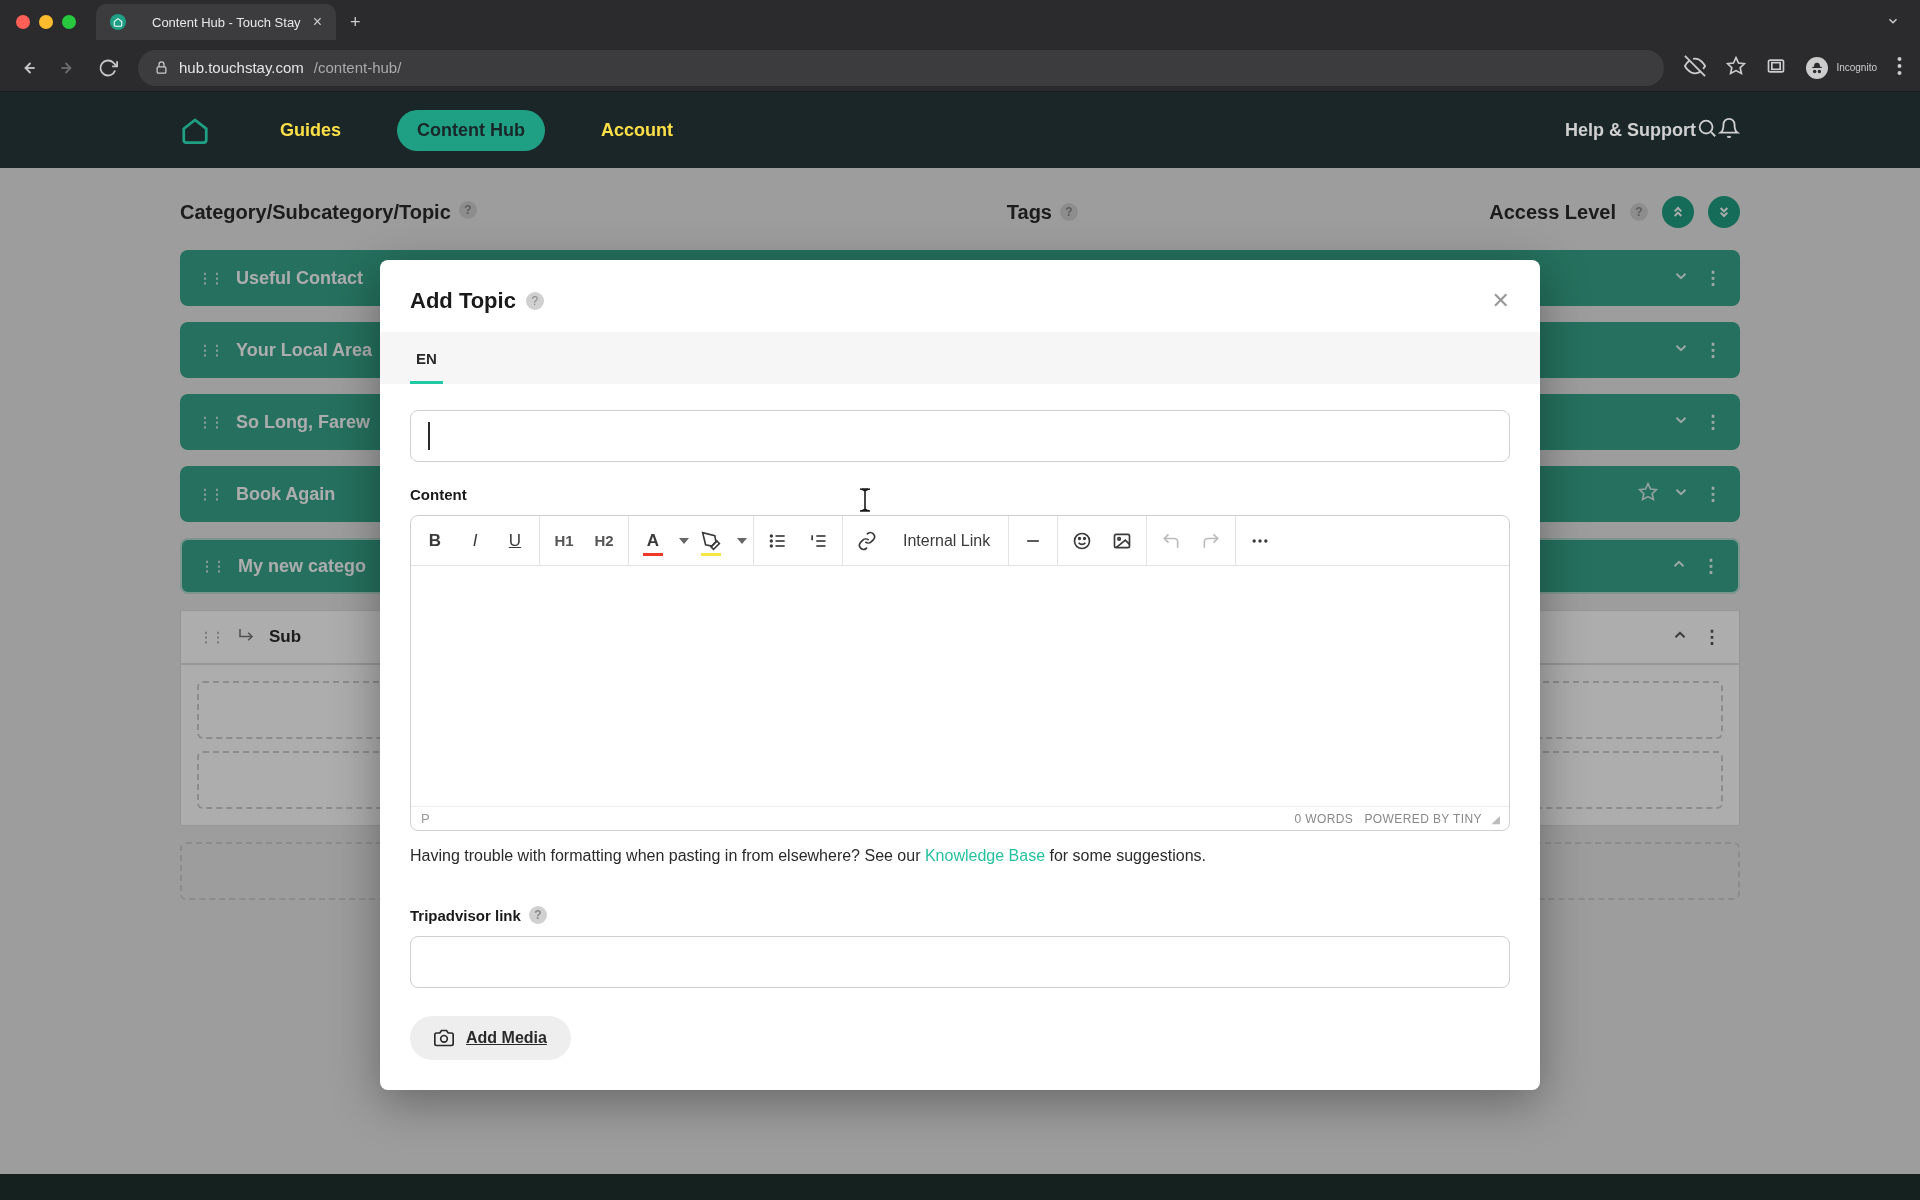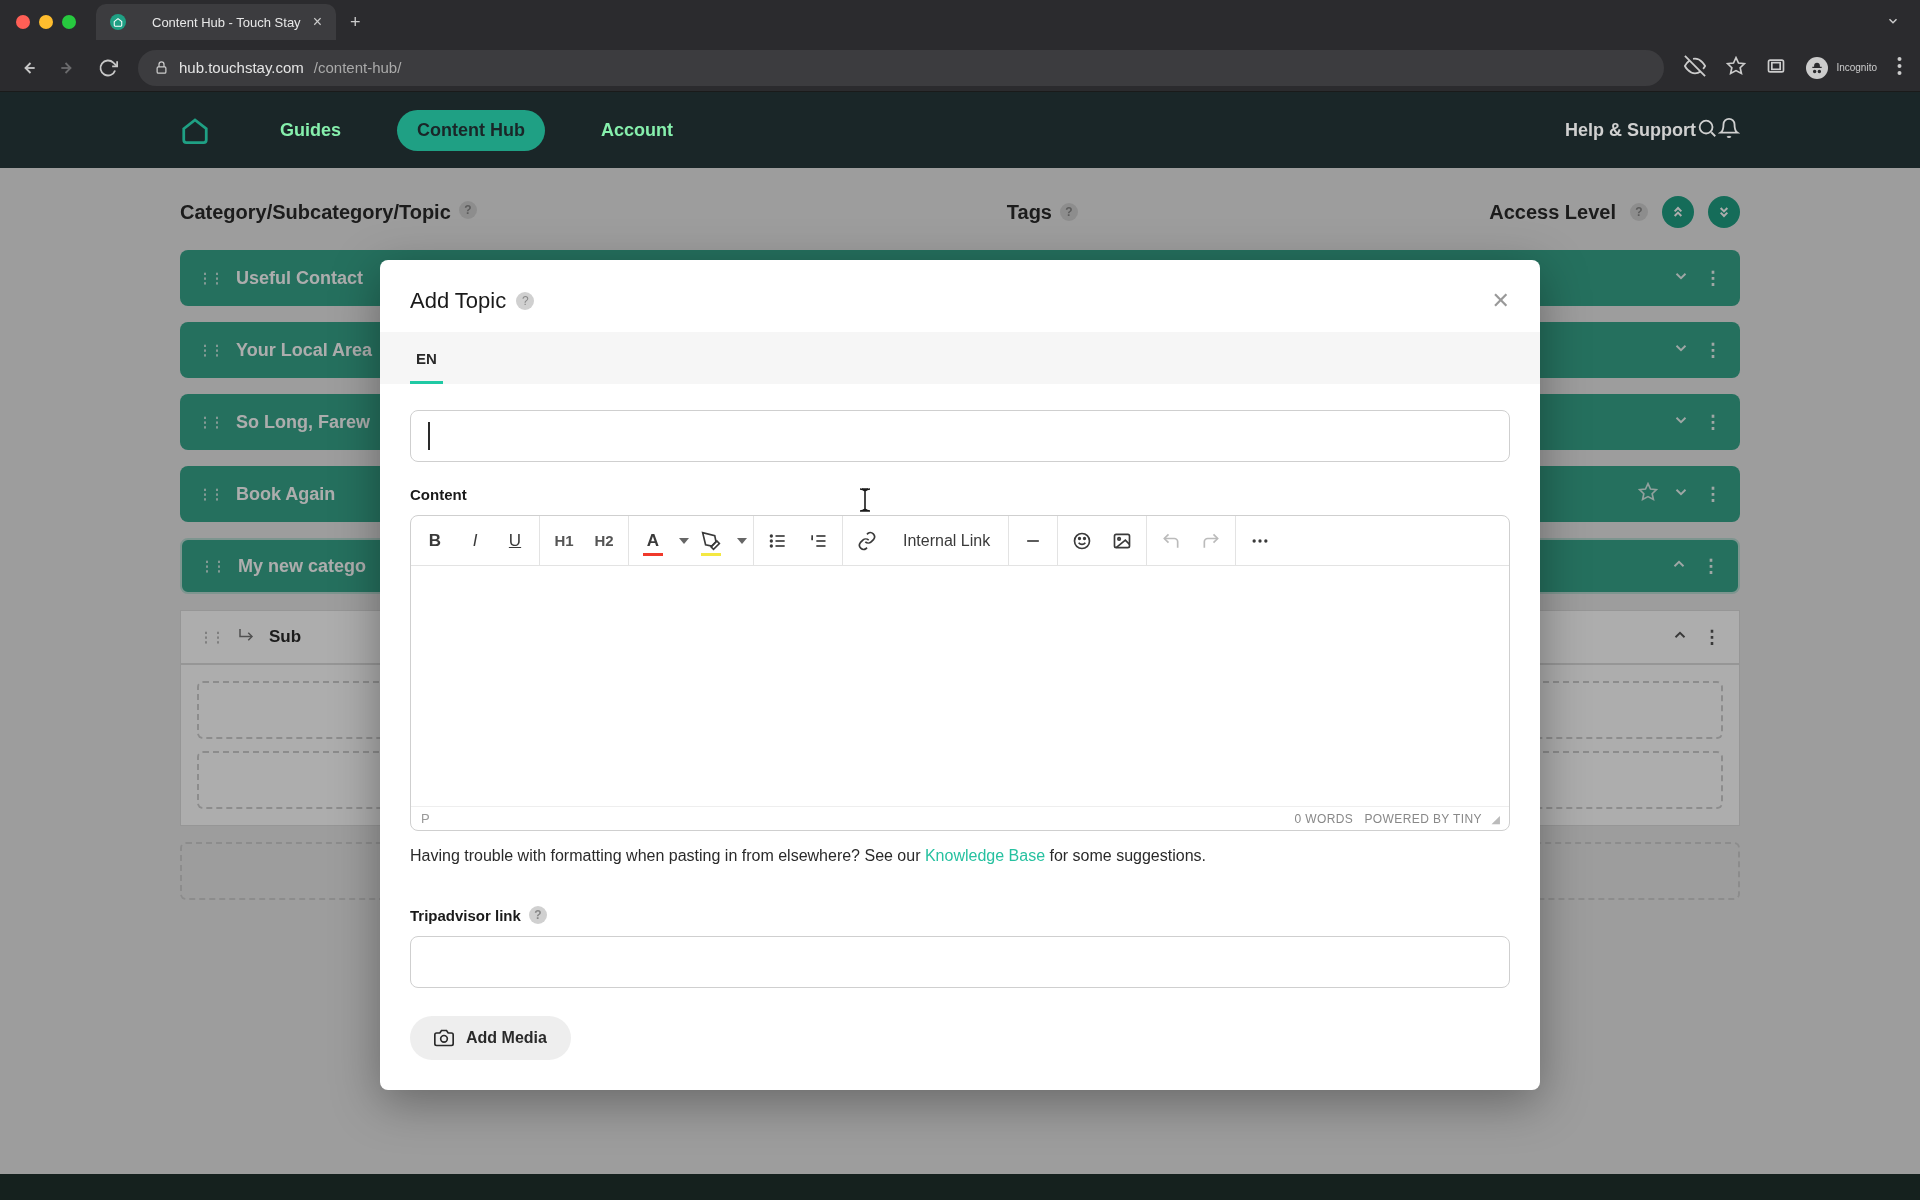--- a/index.html
+++ b/index.html
@@ -28,21 +28,21 @@
     .url-host { color: #e5e5e5; }
     .url-path { color: #aaa; }
     .addr-right { display: flex; align-items: center; gap: 20px; color: #ccc; }
     .incognito-badge { display: flex; align-items: center; gap: 8px; font-size: 10px; }
     .incognito-icon { width: 22px; height: 22px; background: #ccc; border-radius: 50%; display: flex; align-items: center; justify-content: center; color: #2b2b2e; }
     
     
     .app-header { background: #1a2628; height: 76px; display: flex; align-items: center; padding: 0 180px; }
     .app-logo { width: 30px; height: 30px; color: #1fa084; margin-right: 50px; }
     .nav-links { display: flex; gap: 36px; align-items: center; }
-    .nav-link { color: #86efac; font-size: 18px; font-weight: 600; padding: 10px 20px; border-radius: 22px; }
+    .nav-link { color: #fde047; font-size: 18px; font-weight: 600; padding: 10px 20px; border-radius: 22px; }
     .nav-link.active { background: #1fa084; color: #1a2628; }
     .header-right { margin-left: auto; display: flex; align-items: center; }
     .help-link { color: #d0d0d0; font-size: 18px; font-weight: 600; }
     .hdr-icon { color: #d0d0d0; }
     
     
     .main { background: #e8e8e8; height: calc(1200px - 44px - 48px - 76px - 26px); padding: 28px 180px 0; position: relative; }
     .overlay { position: absolute; inset: 0; background: rgba(0,0,0,0.32); z-index: 5; }
     
     .col-headers { display: flex; align-items: center; font-size: 20px; font-weight: 700; color: #2a2a2a; margin-bottom: 22px; }
@@ -67,21 +67,21 @@
     .nested-box { border: 1px solid #ddd; background: #fff; padding: 16px; margin-top: 0; }
     .dashed-row { border: 2px dashed #cfcfcf; border-radius: 6px; height: 58px; margin-bottom: 12px; }
     .dashed-row:last-child { margin-bottom: 0; }
     .dashed-full { border: 2px dashed #cfcfcf; border-radius: 6px; height: 58px; margin-top: 16px; }
     
     .bottom-strip { background: #15211e; height: 26px; }
     
     
     .modal { position: absolute; left: 380px; top: 260px; width: 1160px; background: #fff; border-radius: 8px; box-shadow: 0 12px 48px rgba(0,0,0,0.35); z-index: 10; overflow: hidden; }
     .modal-header { display: flex; align-items: center; padding: 28px 30px 18px; }
-    .modal-title { font-size: 22px; font-weight: 400; color: #1a1a1a; margin-right: 10px; }
+    .modal-title { font-size: 22px; font-weight: 700; color: #1a1a1a; margin-right: 10px; }
     .modal-close { margin-left: auto; color: #999; font-size: 22px; cursor: pointer; }
     
     .lang-tabs { background: #f6f6f6; padding: 0 30px; }
     .lang-tab { display: inline-block; padding: 18px 6px 14px; font-weight: 700; font-size: 15px; color: #2a2a2a; border-bottom: 3px solid #1fc9a4; }
     
     .modal-body { padding: 26px 30px 30px; }
     .field-label { font-weight: 700; font-size: 15px; color: #1a1a1a; margin-bottom: 12px; display: flex; align-items: center; gap: 8px; }
     .text-input { width: 100%; height: 52px; border: 1px solid #cfcfcf; border-radius: 8px; padding: 0 16px; font-size: 17px; color: #2a2a2a; outline: none; }
     .title-wrap { position: relative; margin-bottom: 24px; }
     .cursor-caret { position: absolute; left: 18px; top: 12px; width: 2px; height: 28px; background: #2a2a2a; animation: blink 1.1s infinite; }
@@ -104,21 +104,21 @@
     .editor-status { display: flex; align-items: center; justify-content: space-between; border-top: 1px solid #eee; font-size: 12px; color: #888; padding: 4px 10px; text-transform: uppercase; letter-spacing: 0.4px; }
     .status-left { text-transform: none; letter-spacing: 0; font-size: 13px; color: #999; }
     .resize-handle { color: #bbb; font-size: 11px; margin-left: 6px; letter-spacing: -1px; }
     
     .help-text { margin-top: 16px; font-size: 16px; color: #2a2a2a; }
     .kb-link { color: #27c1a0; }
     
     .trip-label { margin-top: 41px; text-align: right; }
     .trip-input { margin-bottom: 28px; }
     
-    .add-media-btn { display: inline-flex; align-items: center; gap: 12px; background: #eee; border-radius: 24px; padding: 12px 24px; font-weight: 700; font-size: 16px; color: #2a2a2a; }
+    .add-media-btn { display: inline-flex; align-items: center; gap: 12px; background: #eee; border-radius: 24px; padding: 12px 24px; font-weight: 700; font-size: 16px; color: #2a2a2a; text-decoration: underline; }
     
     .chev-down-arrow { display: inline-block; width: 0; height: 0; border-left: 5px solid transparent; border-right: 5px solid transparent; border-top: 6px solid #666; margin-left: 4px; }
   </style>
 </head>
 <body>
 
 <div class="browser-chrome">
   <div class="tab-bar">
     <div class="traffic-lights">
       <div class="tl tl-red"></div>

